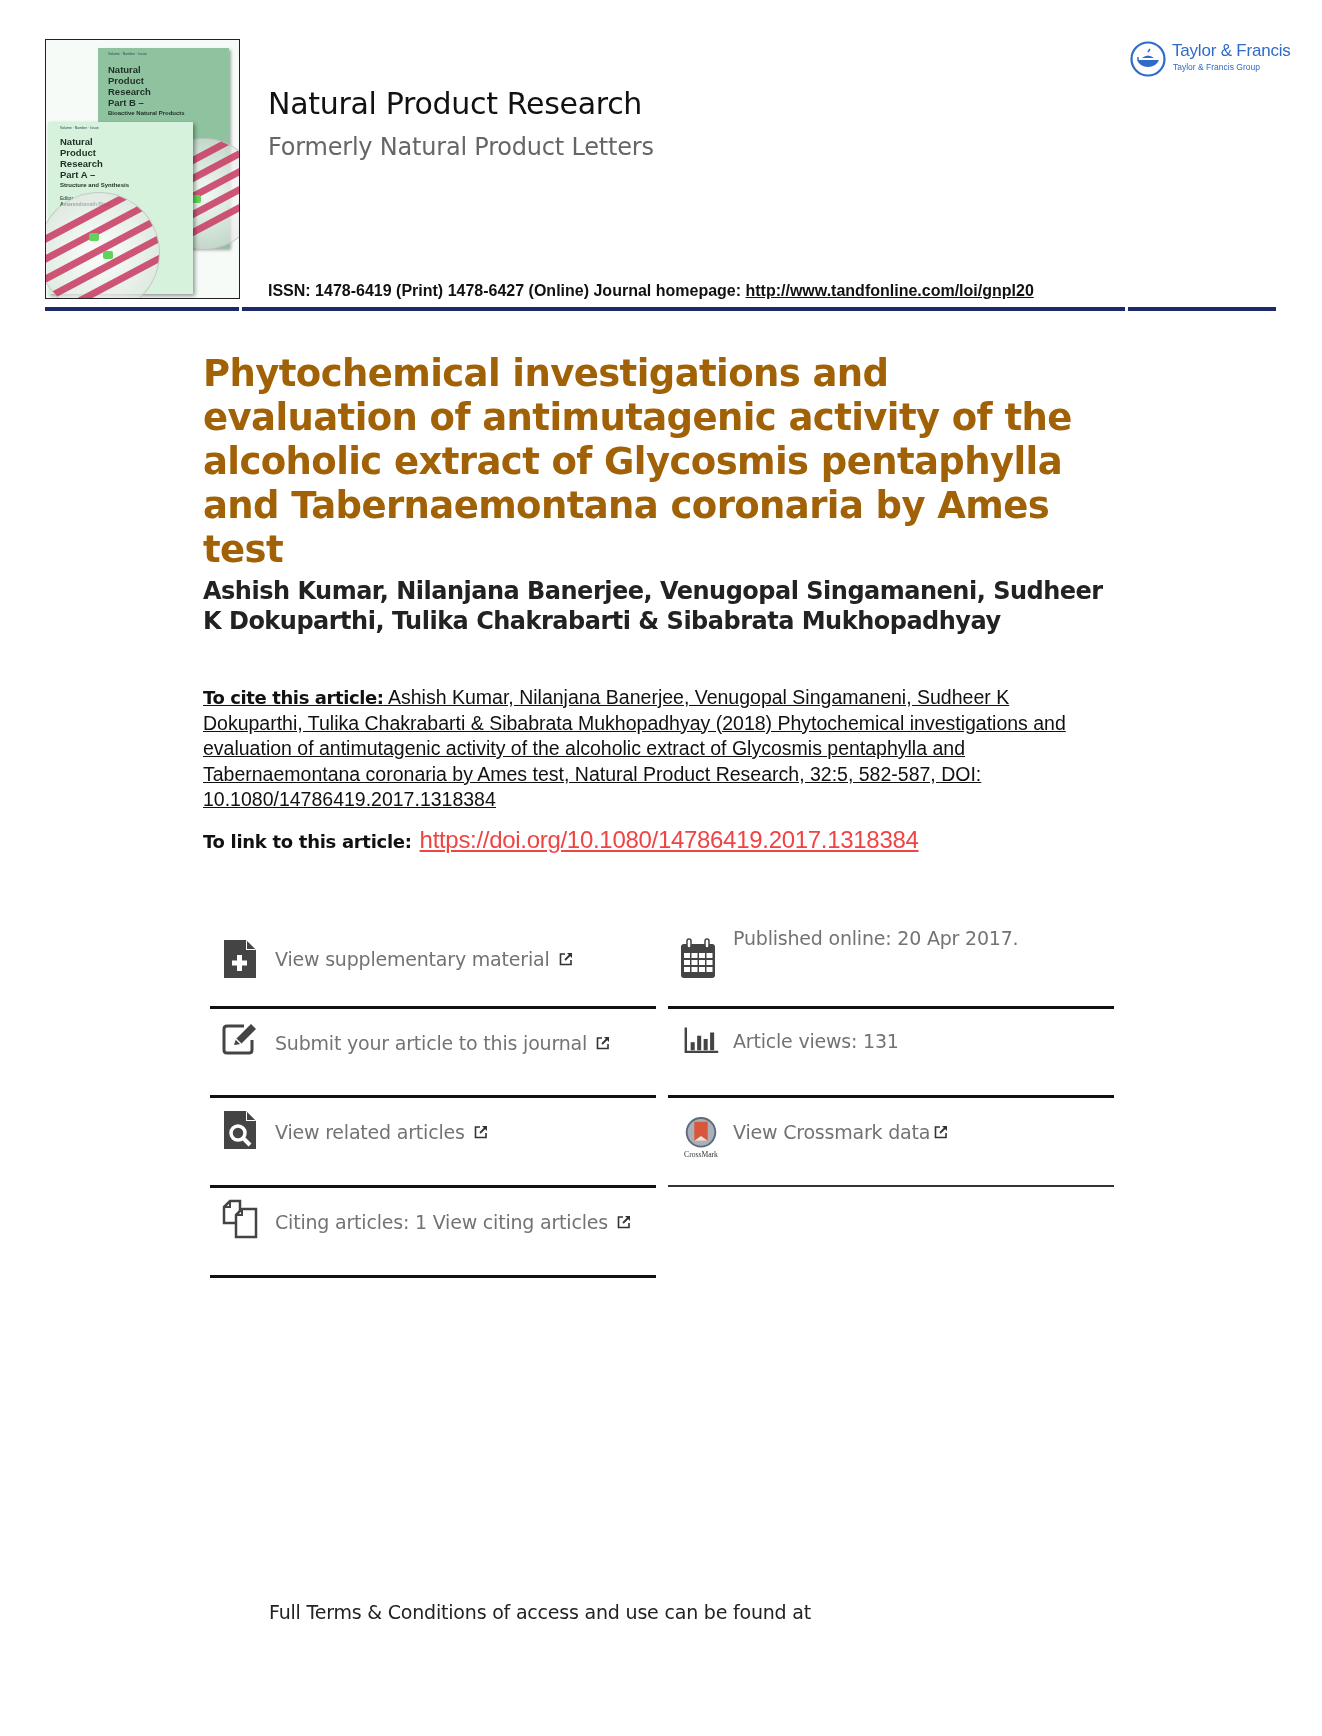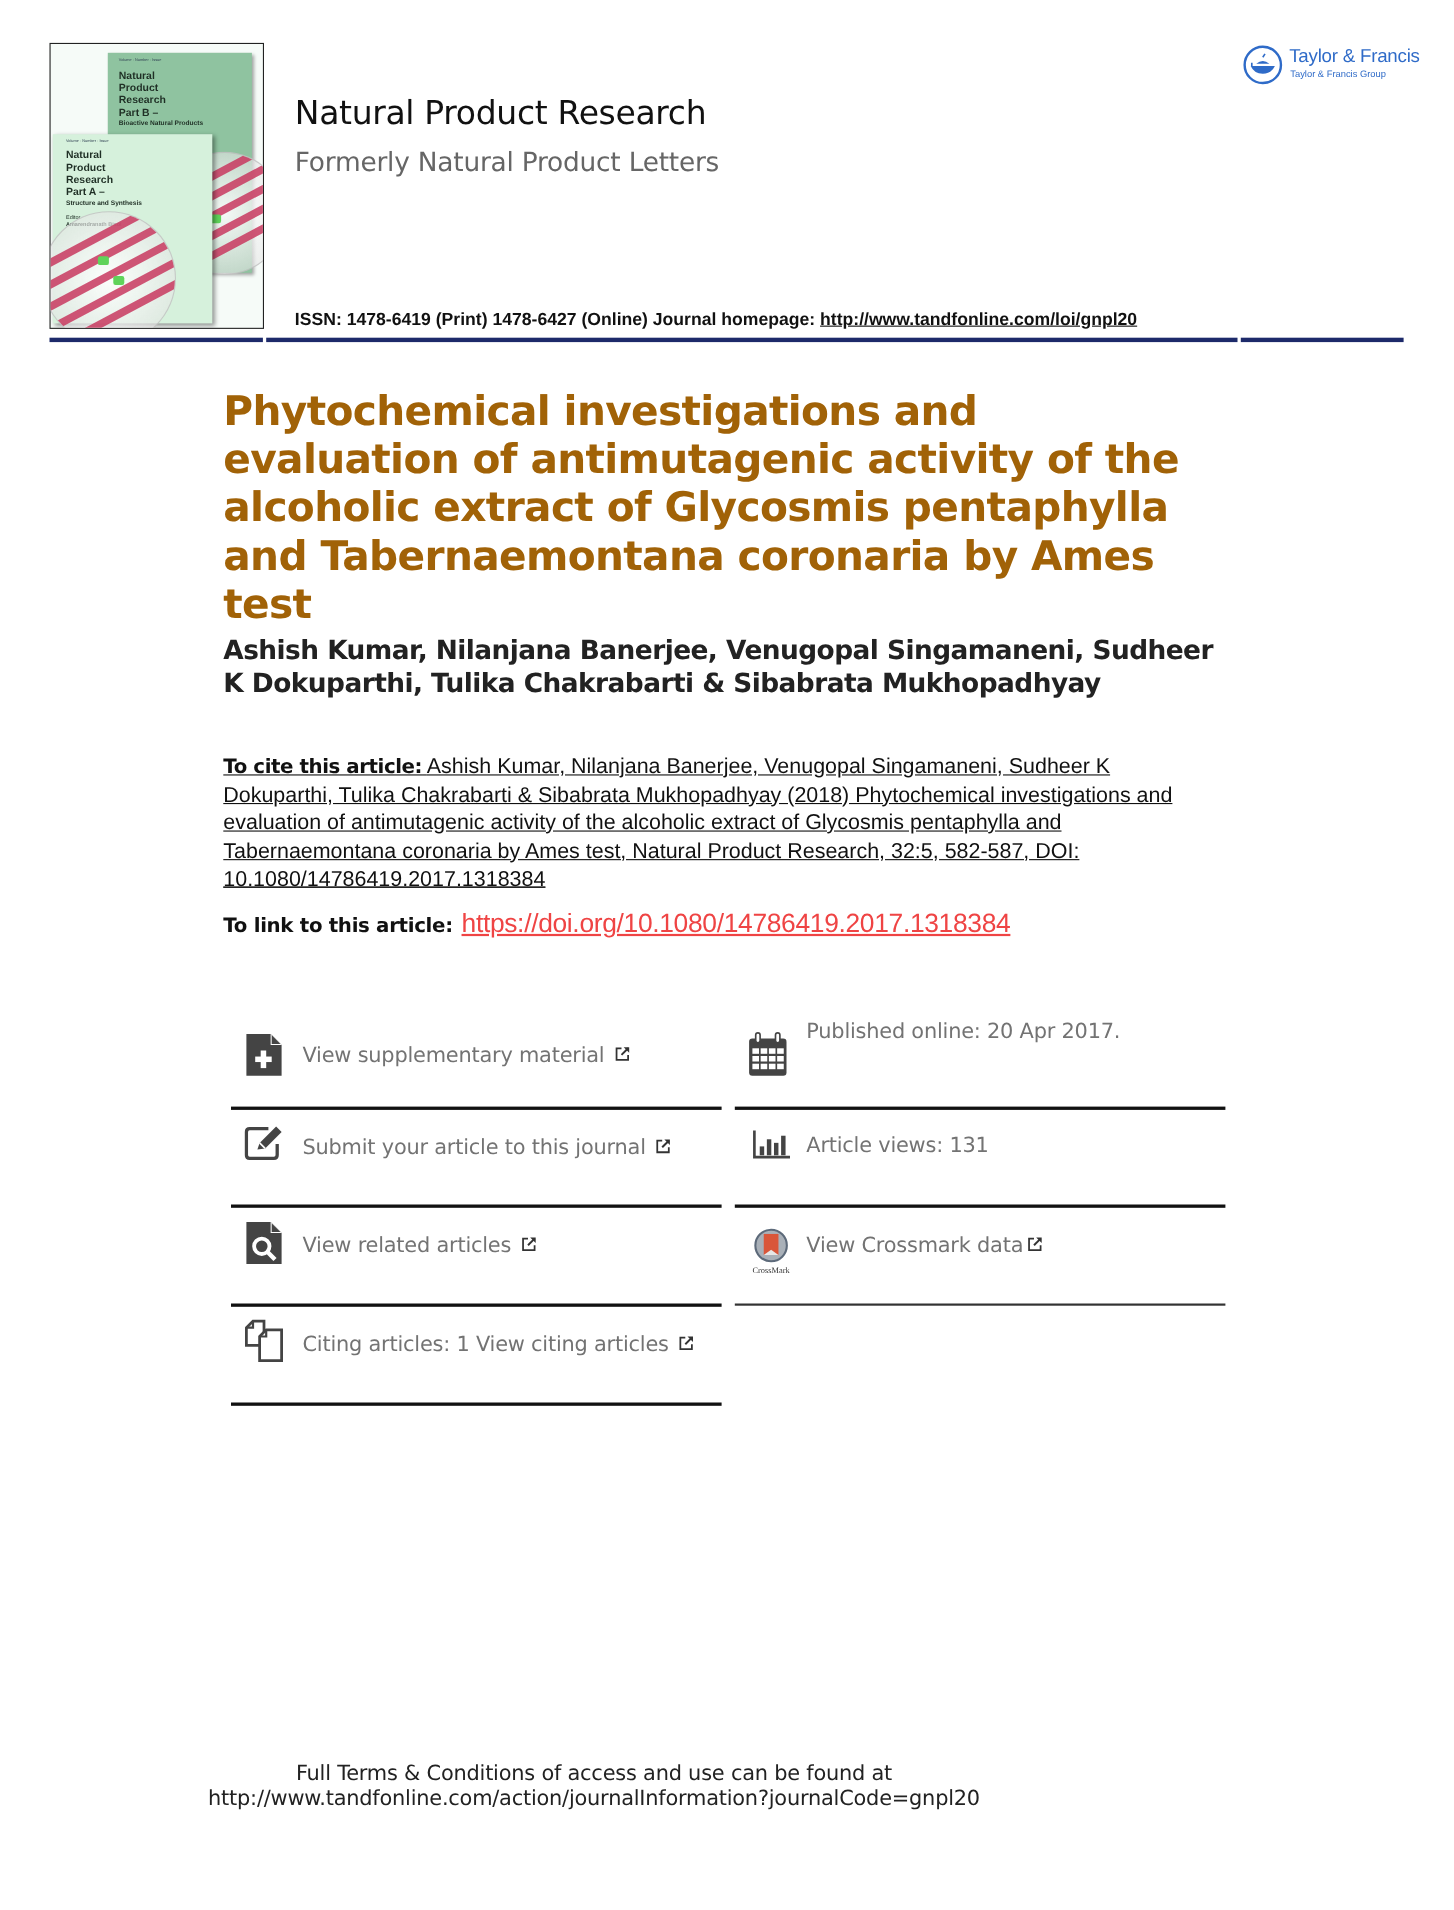--- a/index.html
+++ b/index.html
@@ -238,14 +238,13 @@
         <path d="M7 3 H2.5 V13.5 H13 V9" fill="none" stroke="#333" stroke-width="1.6"></path>
         <path d="M9 2 H14 V7 Z" fill="#333"></path>
         <line x1="7" y1="9" x2="13" y2="3" stroke="#333" stroke-width="1.8"></line>
       </svg></div>
 </div>
 
 <div class="hline" style="left:210px;top:1275px;width:446px;"></div>
 
 <div class="abs footer">
   <div>Full Terms &amp; Conditions of access and use can be found at</div>
-  <div>http://www.tandfonline.com/action/journalInformation?journalCode=gnpl20</div>
 </div>
 
 </body></html>

